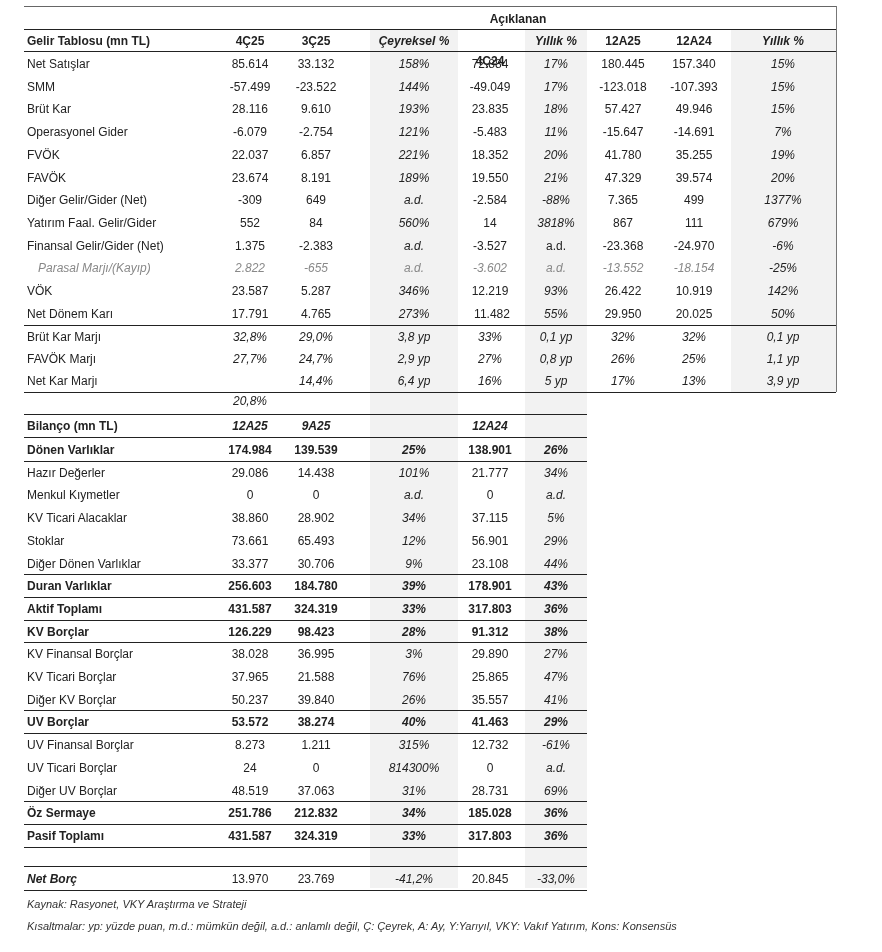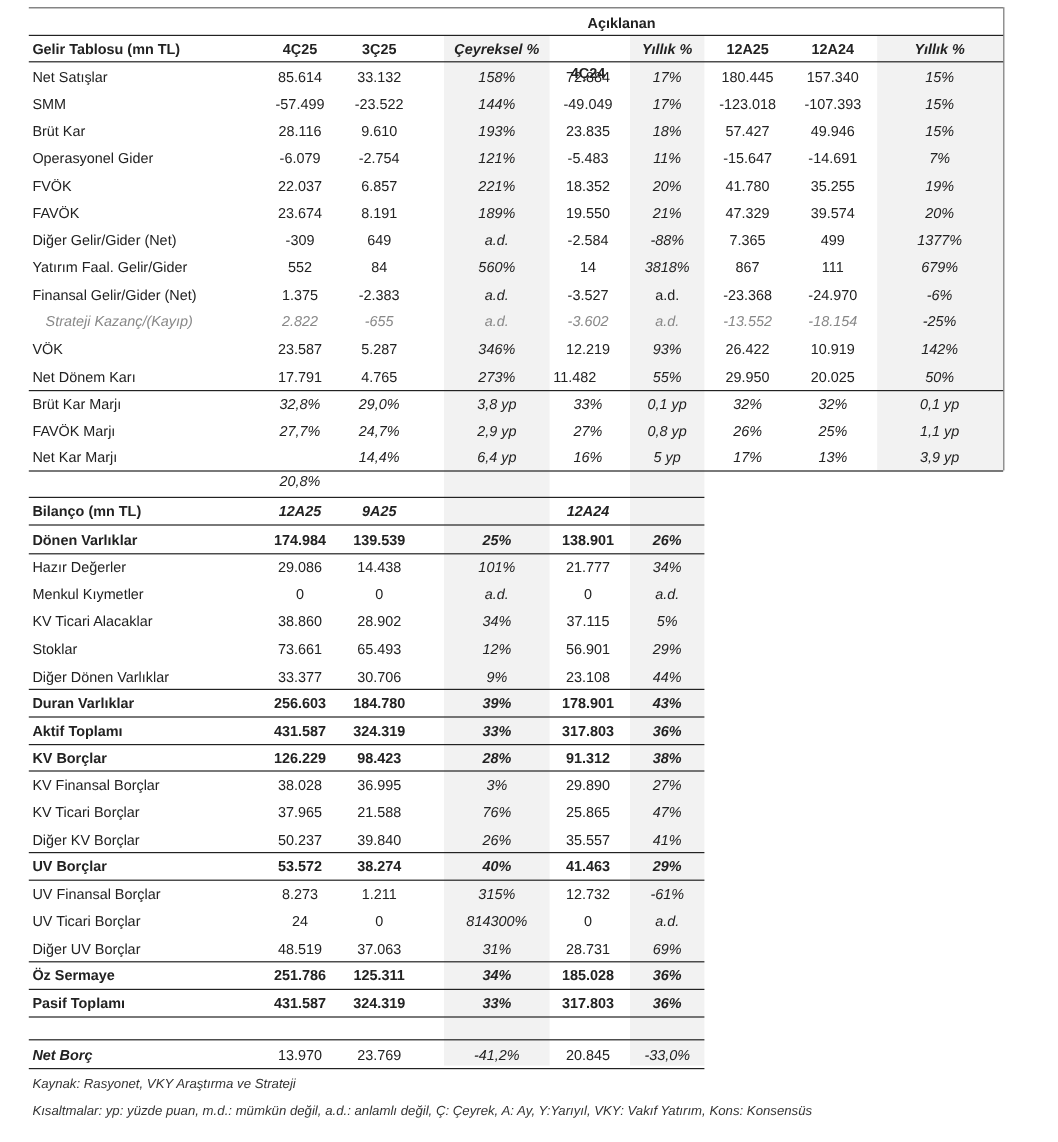--- a/index.html
+++ b/index.html
@@ -139,21 +139,21 @@
       <div class="cell " style="left: 220px; width: 60px;">1.375</div>
       <div class="cell " style="left: 286px; width: 60px;">-2.383</div>
       <div class="cell it" style="left: 370px; width: 88px;">a.d.</div>
       <div class="cell " style="left: 458px; width: 64px;">-3.527</div>
       <div class="cell " style="left: 525px; width: 62px;">a.d.</div>
       <div class="cell " style="left: 588px; width: 70px;">-23.368</div>
       <div class="cell " style="left: 659px; width: 70px;">-24.970</div>
       <div class="cell it" style="left: 730.5px; width: 105px;">-6%</div>
     </div>
     <div class="row" style="top: 257.3px;">
-      <div class="lbl muted" style="left: 38px;">Strateji Kazanç/(Kayıp)</div>
+      <div class="lbl muted" style="left: 38px;">Parasal Marjı/(Kayıp)</div>
       <div class="cell muted" style="left: 220px; width: 60px;">2.822</div>
       <div class="cell muted" style="left: 286px; width: 60px;">-655</div>
       <div class="cell muted" style="left: 370px; width: 88px;">a.d.</div>
       <div class="cell muted" style="left: 458px; width: 64px;">-3.602</div>
       <div class="cell muted" style="left: 525px; width: 62px;">a.d.</div>
       <div class="cell muted" style="left: 588px; width: 70px;">-13.552</div>
       <div class="cell muted" style="left: 659px; width: 70px;">-18.154</div>
       <div class="cell it" style="left: 730.5px; width: 105px;">-25%</div>
     </div>
     <div class="row" style="top: 280px;">
@@ -165,21 +165,21 @@
       <div class="cell it" style="left: 525px; width: 62px;">93%</div>
       <div class="cell " style="left: 588px; width: 70px;">26.422</div>
       <div class="cell " style="left: 659px; width: 70px;">10.919</div>
       <div class="cell it" style="left: 730.5px; width: 105px;">142%</div>
     </div>
     <div class="row" style="top: 302.7px;">
       <div class="lbl ">Net Dönem Karı</div>
       <div class="cell " style="left: 220px; width: 60px;">17.791</div>
       <div class="cell " style="left: 286px; width: 60px;">4.765</div>
       <div class="cell it" style="left: 370px; width: 88px;">273%</div>
-      <div class="cell " style="left: 447px; width: 64px;">11.482</div>
+      <div class="cell " style="left: 460px; width: 64px;">11.482</div>
       <div class="cell it" style="left: 525px; width: 62px;">55%</div>
       <div class="cell " style="left: 588px; width: 70px;">29.950</div>
       <div class="cell " style="left: 659px; width: 70px;">20.025</div>
       <div class="cell it" style="left: 730.5px; width: 105px;">50%</div>
     </div>
     <div class="row" style="top: 326px;">
       <div class="lbl ">Brüt Kar Marjı</div>
       <div class="cell it" style="left: 220px; width: 60px;">32,8%</div>
       <div class="cell it" style="left: 286px; width: 60px;">29,0%</div>
       <div class="cell it" style="left: 370px; width: 88px;">3,8 yp</div>
@@ -356,21 +356,21 @@
       <div class="cell " style="left: 220px; width: 60px;">48.519</div>
       <div class="cell " style="left: 286px; width: 60px;">37.063</div>
       <div class="cell  it" style="left: 370px; width: 88px;">31%</div>
       <div class="cell " style="left: 458px; width: 64px;">28.731</div>
       <div class="cell  it" style="left: 525px; width: 62px;">69%</div>
     </div>
     <div class="hline" style="left: 24px; width: 563px; top: 801.2px;"></div>
     <div class="row" style="top: 802.2px;">
       <div class="lbl b">Öz Sermaye</div>
       <div class="cell b" style="left: 220px; width: 60px;">251.786</div>
-      <div class="cell b" style="left: 286px; width: 60px;">125.311</div>
+      <div class="cell b" style="left: 286px; width: 60px;">212.832</div>
       <div class="cell b it" style="left: 370px; width: 88px;">34%</div>
       <div class="cell b" style="left: 458px; width: 64px;">185.028</div>
       <div class="cell b it" style="left: 525px; width: 62px;">36%</div>
     </div>
     <div class="hline" style="left: 24px; width: 563px; top: 823.9px;"></div>
     <div class="row" style="top: 824.9px;">
       <div class="lbl b">Pasif Toplamı</div>
       <div class="cell b" style="left: 220px; width: 60px;">431.587</div>
       <div class="cell b" style="left: 286px; width: 60px;">324.319</div>
       <div class="cell b it" style="left: 370px; width: 88px;">33%</div>

